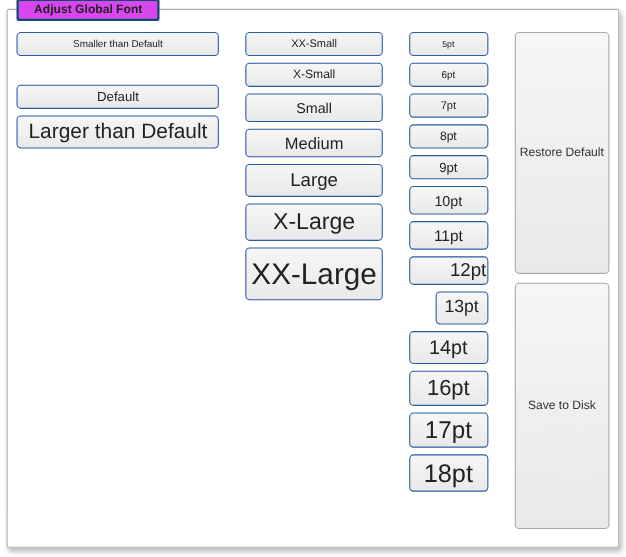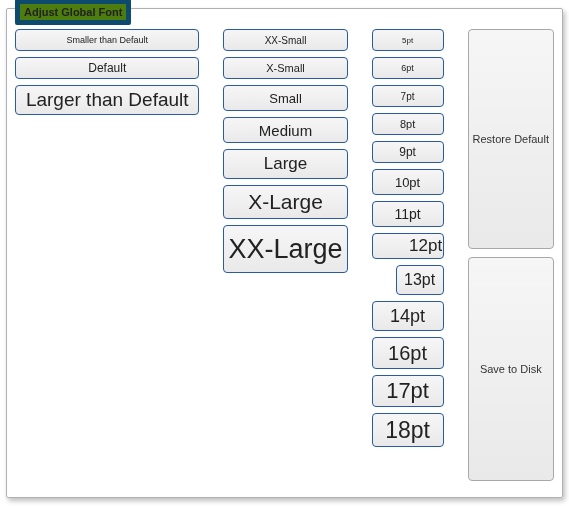--- a/index.html
+++ b/index.html
@@ -17,26 +17,26 @@
       width: 557px;
       height: 490px;
       border: 1px solid #b0b0b0;
       border-radius: 2px;
       box-shadow: 2px 3px 5px rgba(0,0,0,0.25);
     }
     .legend {
       position: absolute;
       top: -10px;
       left: 8px;
-      background: #4d7c0f;
-      border: 5px solid #0c4a6e;
+      background: #d946ef;
+      border: 2px solid #0c4a6e;
       border-radius: 2px;
       font-size: 11px;
       font-weight: bold;
-      padding: 2px 4px;
+      padding: 2px 14px;
       color: #222;
     }
     .cols {
       display: flex;
       align-items: flex-start;
       gap: 24px;
       padding: 20px 8px 8px 8px;
       height: 100%;
     }
     .col { display: flex; flex-direction: column; gap: 6px; }
@@ -73,21 +73,21 @@
 </head>
 <body>
 
 <div class="fieldset">
   <div class="legend">Adjust Global Font</div>
 
   <div class="cols">
 
     <div class="col col-rel">
       <div class="btn h22" style="font-size:9px;">Smaller than Default</div>
-      <div class="btn h22" style="font-size:12px;">Default</div>
+      <div class="btn h22" style="font-size:12px;margin-top:20px;">Default</div>
       <div class="btn h30" style="font-size:19px;">Larger than Default</div>
     </div>
 
     <div class="col col-named">
       <div class="btn h22" style="font-size:10px;">XX-Small</div>
       <div class="btn h22" style="font-size:11px;">X-Small</div>
       <div class="btn h26" style="font-size:13px;">Small</div>
       <div class="btn h26" style="font-size:15px;">Medium</div>
       <div class="btn h30" style="font-size:17px;font-weight:500;">Large</div>
       <div class="btn h34" style="font-size:21px;">X-Large</div>

